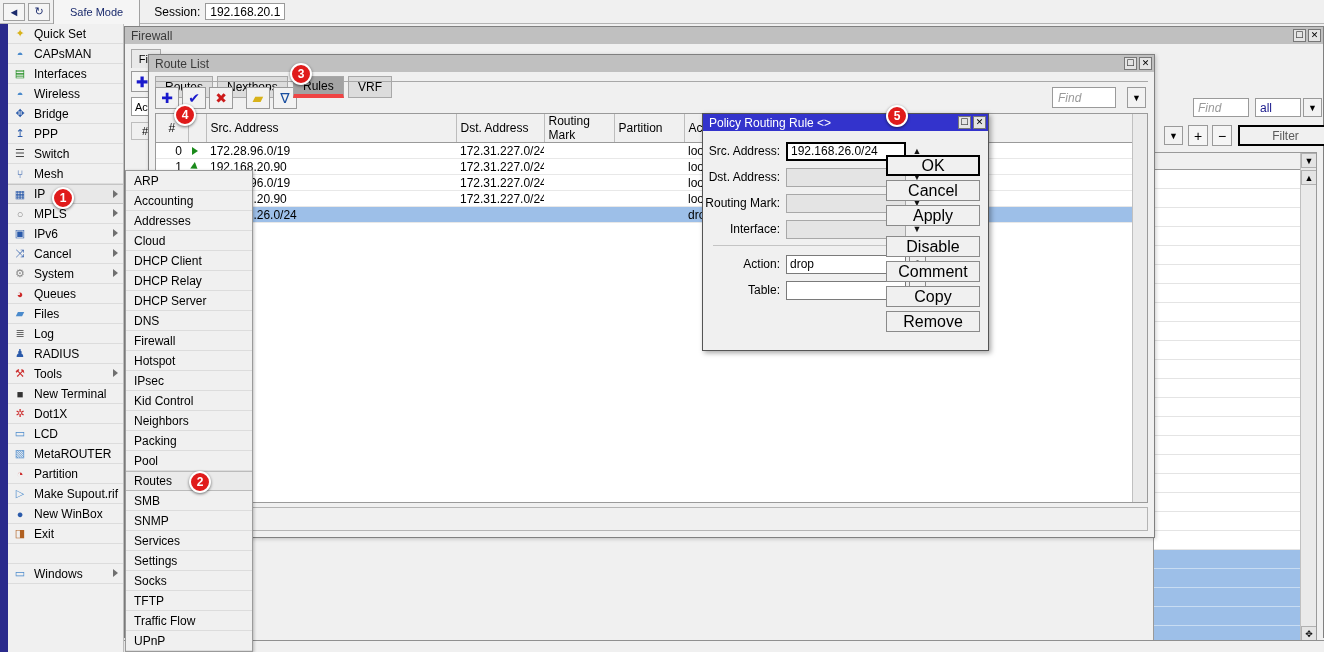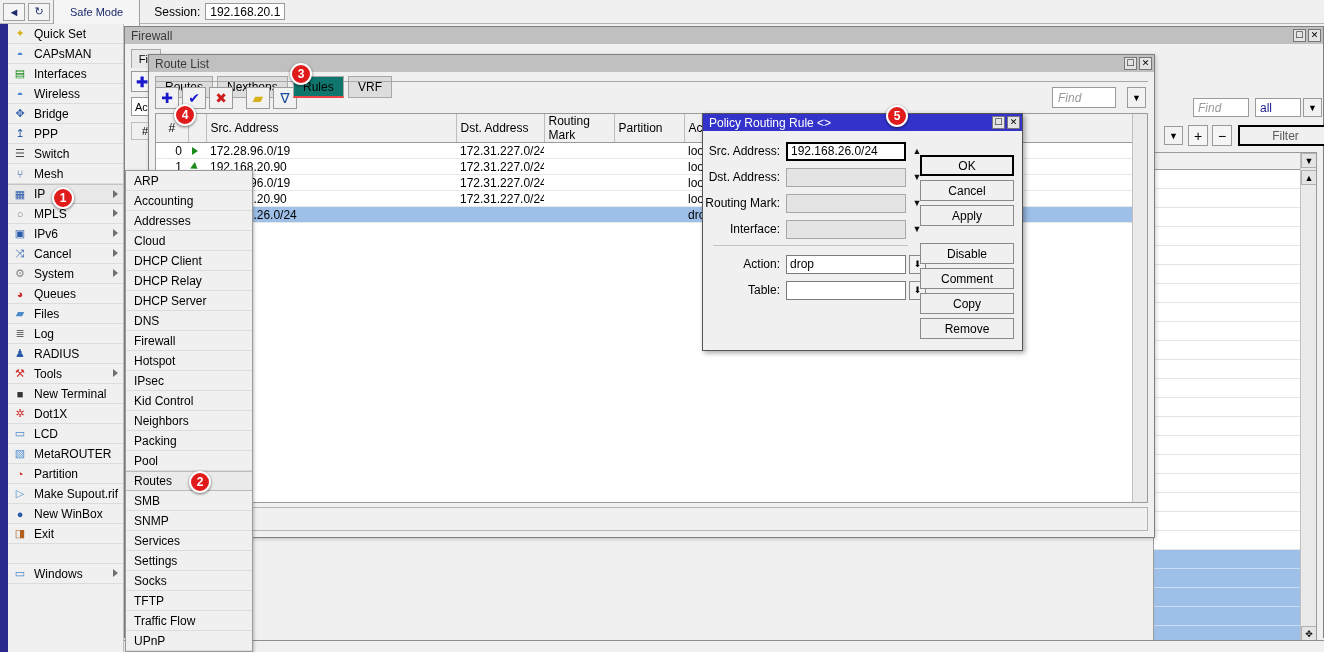--- a/index.html
+++ b/index.html
@@ -171,21 +171,21 @@
   #routelist {
     left: 148px; top: 54px; width: 1007px; height: 484px;
     border: 1px solid #808080; box-shadow: 1px 1px 4px rgba(0,0,0,.2);
   }
   .rl-tabs { position: relative; height: 22px; margin: 4px 0 0 6px; }
   .rl-tab {
     position: absolute; top: 0; height: 22px; padding: 0 9px;
     background: #dcdcdc; border: 1px solid #a8a8a8; border-bottom: 1px solid #a8a8a8;
     display: flex; align-items: center; font-size: 12px;
   }
-  .rl-tab.active { background: #0f766e; border-bottom: 2px solid #ef4444; z-index: 2; }
+  .rl-tab.active { background: #a3a3a3; border-bottom: 4px solid #ef4444; z-index: 2; }
   .rl-tabline {
     position: absolute; left: 6px; right: 6px; top: 26px; height: 1px; background: #a8a8a8;
   }
   .rl-tools {
     position: absolute; left: 6px; top: 32px; display: flex; gap: 3px; align-items: center;
   }
   .tbtn {
     width: 24px; height: 22px; border: 1px solid #9a9a9a; background: #f2f2f2;
     display: flex; align-items: center; justify-content: center; font-size: 14px;
   }
@@ -223,21 +223,21 @@
     position: absolute; right: 0; top: 0; width: 15px; bottom: 0;
     background: #eaeaea; border-left: 1px solid #c0c0c0;
   }
   .rl-status {
     position: absolute; left: 6px; right: 6px; bottom: 6px; height: 24px;
     background: #f0f0f0; border: 1px solid #b4b4b4;
   }
 
   
   #policy {
-    left: 702px; top: 113px; width: 321px; height: 238px;
+    left: 702px; top: 113px; width: 287px; height: 238px;
     border: 1px solid #555; box-shadow: 2px 2px 5px rgba(0,0,0,.35); z-index: 60;
   }
   .pr-form { position: relative; padding: 10px 0 0 0; }
   .frow { display: flex; align-items: center; height: 20px; margin-bottom: 6px; }
   .flabel { width: 83px; text-align: right; padding-right: 6px; font-size: 12px; }
   .finput {
     width: 120px; height: 19px; border: 1px solid #7a7a7a; background: #fff;
     display: flex; align-items: center; padding-left: 3px; font-size: 12px;
   }
   .finput.active { border: 2px solid #000; }
@@ -248,24 +248,24 @@
     border: 1px solid #8a8a8a; background: #f2f2f2;
     display: flex; align-items: center; justify-content: center; font-size: 9px;
   }
   .sep { margin: 6px 14px 8px 14px; border-top: 1px solid #c4c4c4; }
   .pr-btns {
     position: absolute; right: 8px; top: 24px; width: 94px;
     display: flex; flex-direction: column; gap: 4px;
   }
   .pbtn {
     height: 21px; border: 1px solid #8a8a8a; background: #f0f0f0;
-    display: flex; align-items: center; justify-content: center; font-size: 12px;
+    display: flex; align-items: center; justify-content: center; font-size: 16px;
   }
   .pbtn.def { border: 2px solid #000; }
-  .pbtn.spaced { margin-top: 13px; }
+  .pbtn.spaced { margin-top: 6px; }
   .pr-status {
     position: absolute; left: 4px; right: 4px; bottom: 4px; height: 19px;
     display: flex; font-size: 12px;
   }
   .pr-status .a {
     flex: 0 0 160px; border: 1px solid #b0b0b0; background: #f0f0f0;
     display: flex; align-items: center; padding-left: 4px;
   }
   .pr-status .b { flex: 1; border: 1px solid #b0b0b0; background: #f0f0f0; margin-left: 2px; }
 

